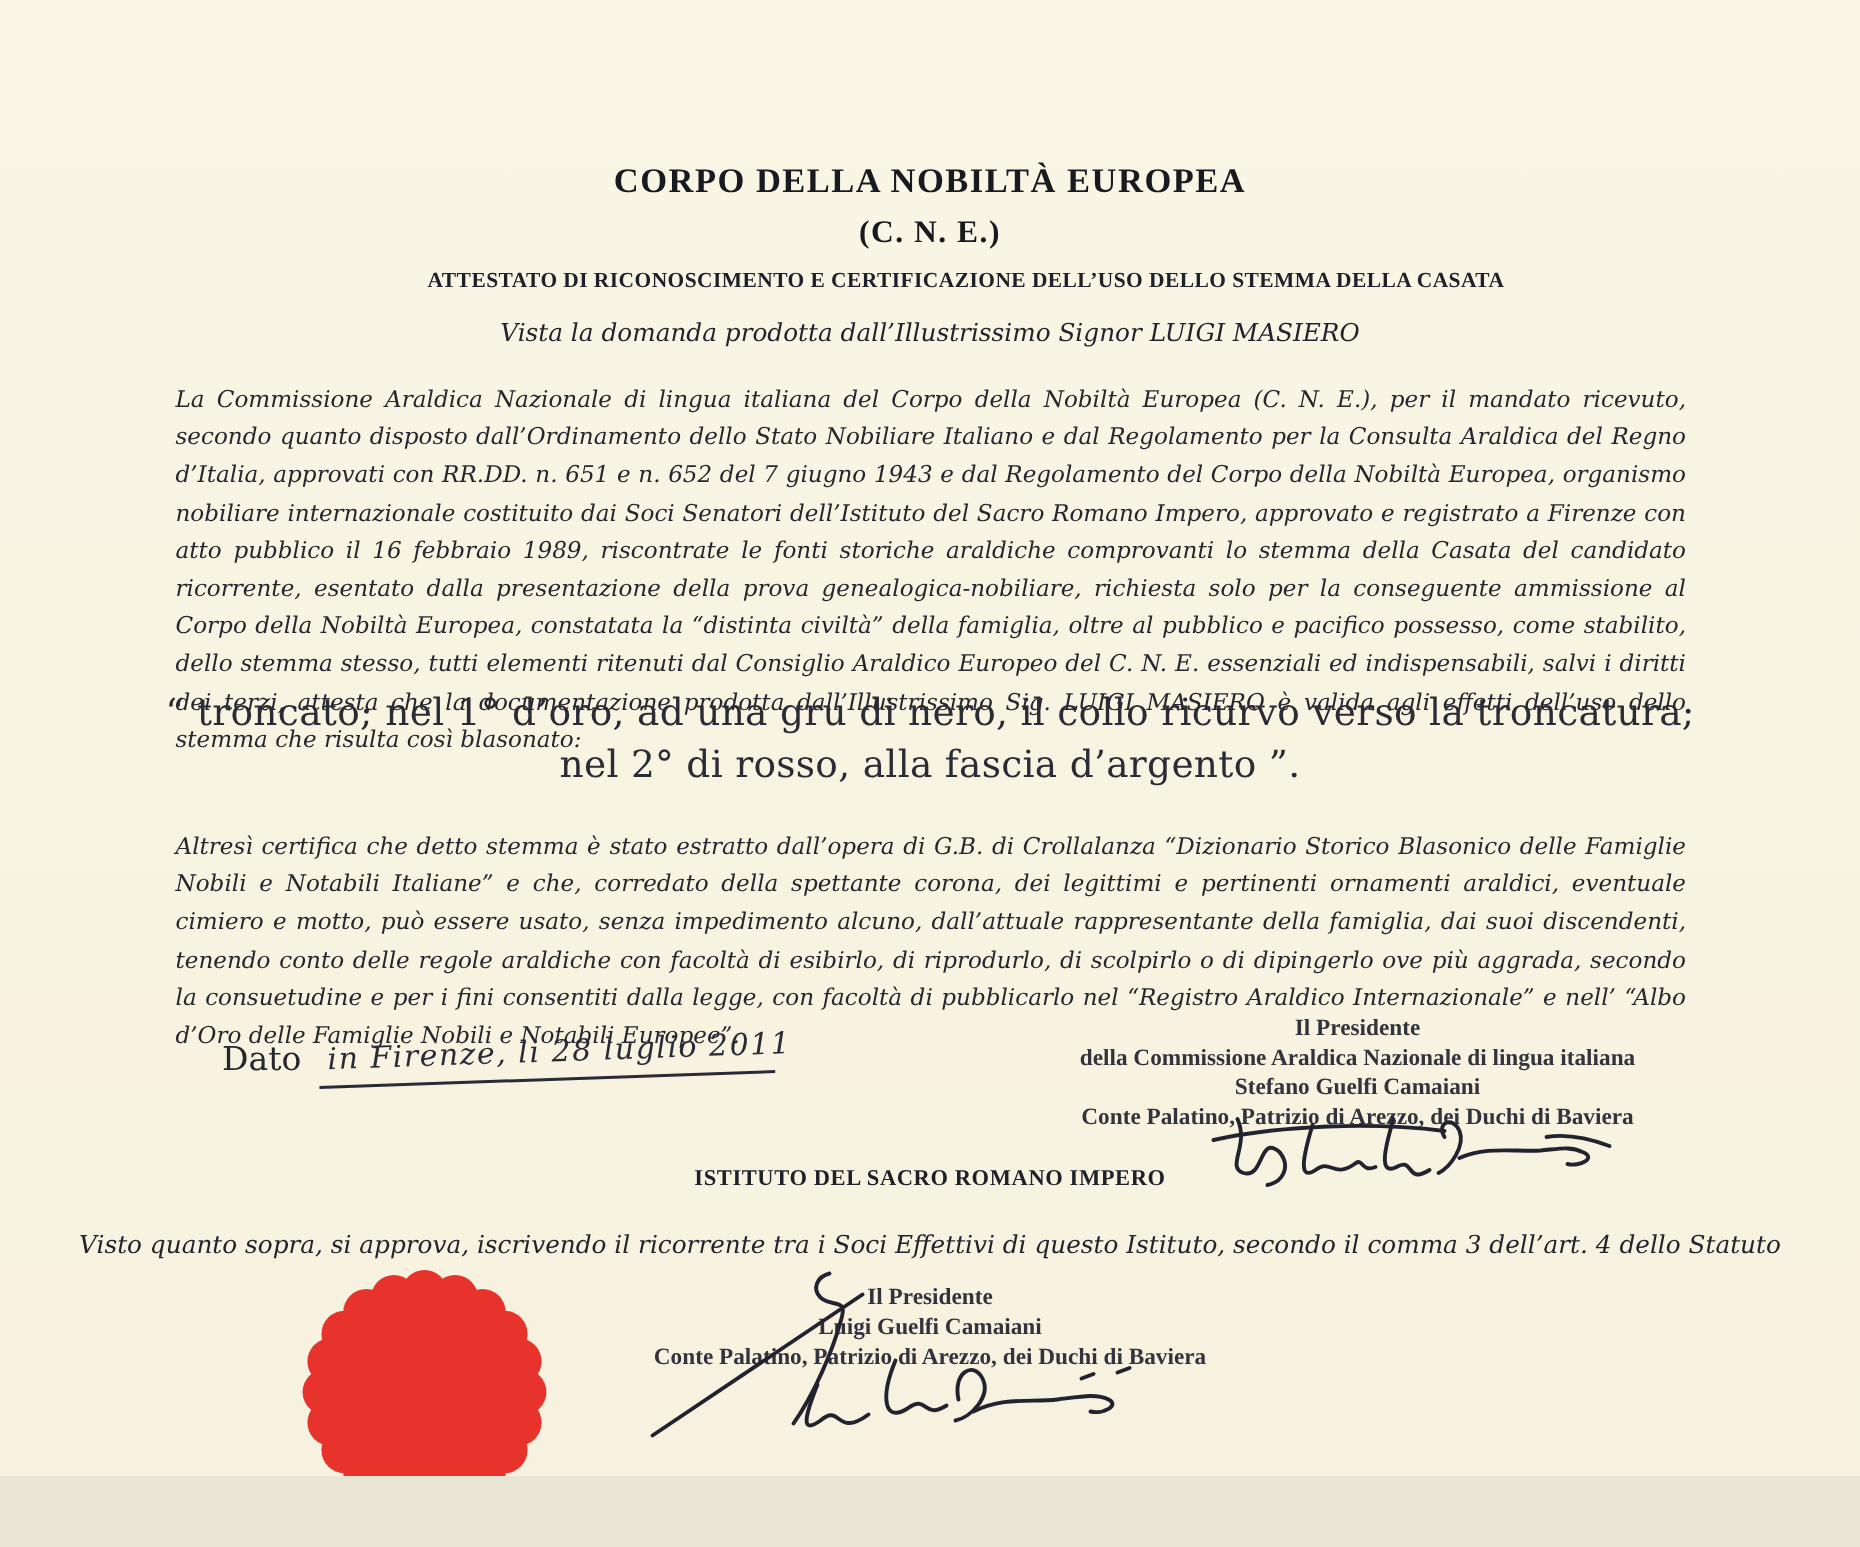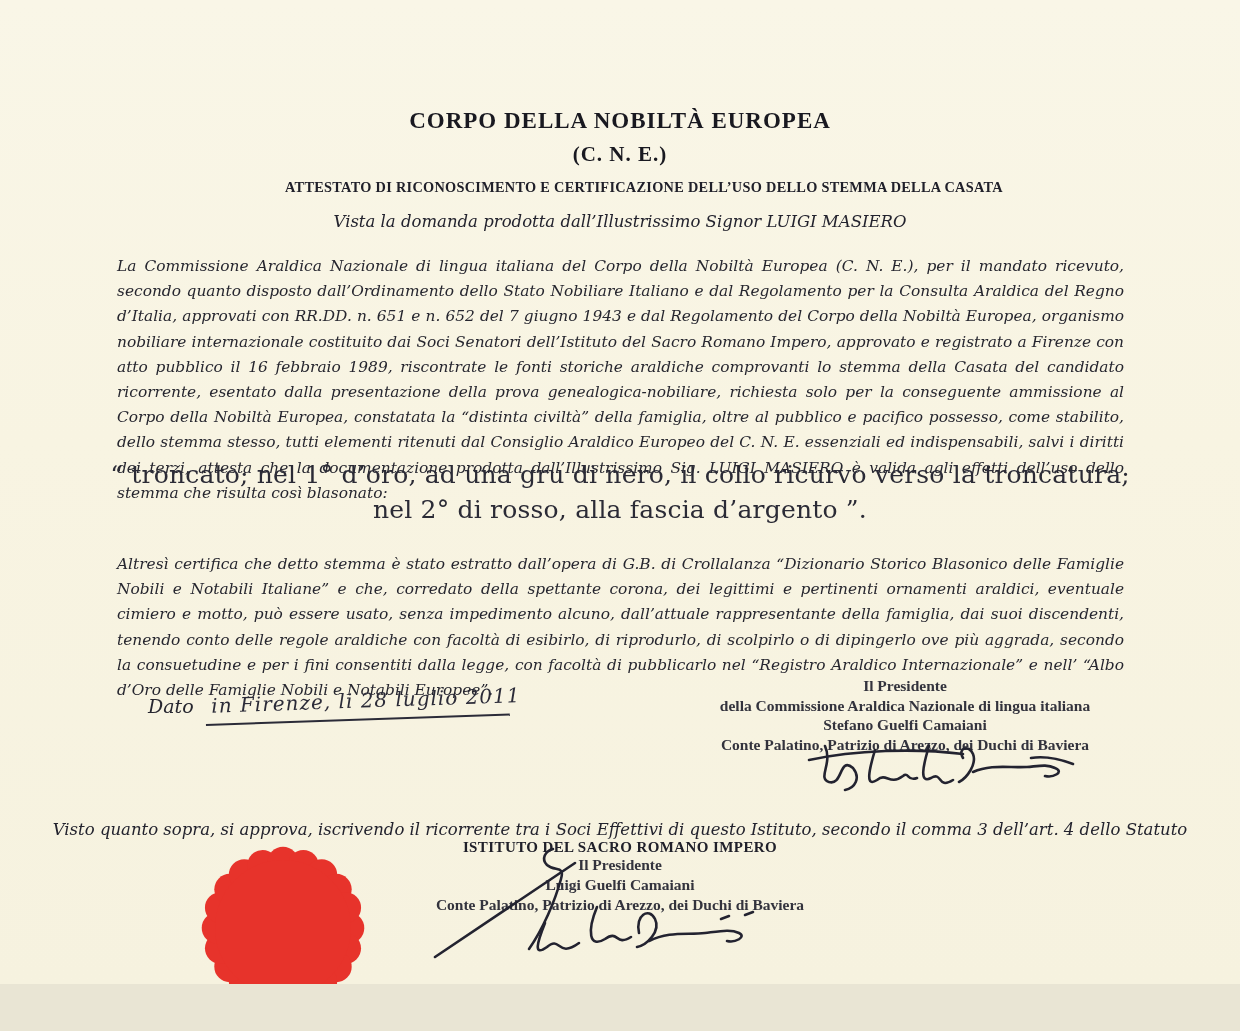--- a/index.html
+++ b/index.html
@@ -23,36 +23,36 @@
     font-family:"DejaVu Serif",serif;font-style:italic;
     font-size:15.4px;line-height:25.2px;text-align:justify;
     color:#26262f;
   }
   .par1{top:254px;}
   .par2{top:552px;}
   .blazon{font-family:"DejaVu Serif",serif;font-size:25px;color:#2b2b36;letter-spacing:.2px;}
   .blazon1{top:460px;}
   .blazon2{top:495px;}
   .dato-row{position:absolute;left:148px;top:694px;white-space:nowrap;}
-  .dato-label{font-family:"DejaVu Serif",serif;font-style:italic;font-size:19px;color:#26262f;vertical-align:baseline;}
+  .dato-label{font-family:"DejaVu Serif",serif;font-size:22px;color:#26262f;vertical-align:baseline;}
   .handwriting{
     display:inline-block;margin-left:12px;width:292px;
     font-family:"DejaVu Serif",serif;font-style:italic;
     font-size:20px;letter-spacing:1px;color:#2b2b38;
     border-bottom:2px solid #2b2b38;padding:0 6px 6px 6px;
     transform:rotate(-2deg);transform-origin:left bottom;text-align:center;
   }
   .sig-block{position:absolute;text-align:center;color:#2c2c36;}
   .sig-block .line{font-size:15.5px;line-height:19.5px;font-weight:bold;color:#33333d;}
   .sig1{left:690px;top:676px;width:430px;}
   .sig2{left:320px;top:855px;width:600px;}
   .sig2 .line{line-height:20px;}
   .sig-svg{position:absolute;}
   .sig-svg path{fill:none;stroke:#232330;stroke-width:2.6;stroke-linecap:round;stroke-linejoin:round;}
-  .istituto{top:839px;font-size:15px;font-weight:bold;letter-spacing:.4px;color:#20202a;}
+  .istituto{top:778px;font-size:15px;font-weight:bold;letter-spacing:.4px;color:#20202a;}
   .approval{top:820px;font-size:16.5px;font-style:italic;font-family:"DejaVu Serif",serif;color:#23232e;}
   .seal-svg{position:absolute;left:198px;top:843px;width:170px;height:170px;}
 </style>
 </head>
 <body>
 
 <div class="page">
 
   <div class="centered org-title">CORPO DELLA NOBILTÀ EUROPEA</div>
   <div class="centered org-acronym">(C. N. E.)</div>

